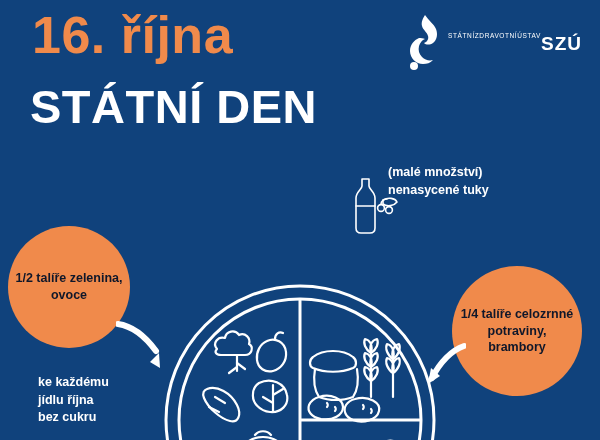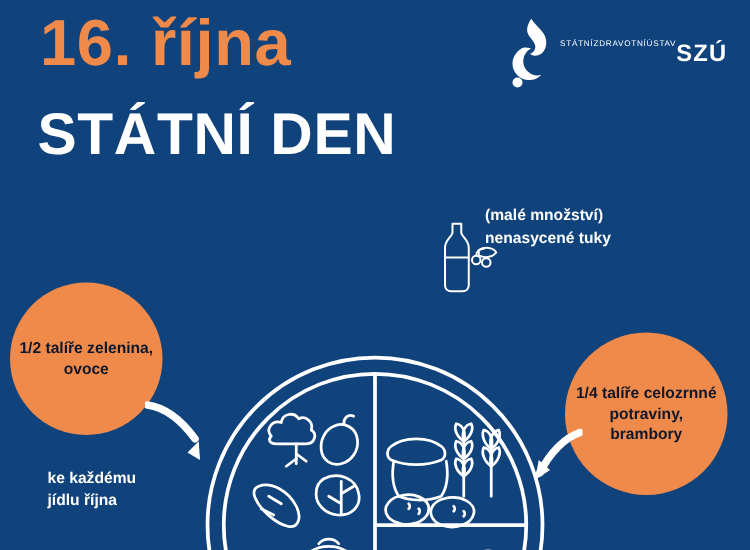--- a/index.html
+++ b/index.html
@@ -164,20 +164,21 @@
     </svg>
   </span>
 
   <div class="bubble" id="bubble-left">1/2 talíře zelenina, ovoce</div>
 
   <div class="bubble" id="bubble-right">1/4 talíře celozrnné potraviny, brambory</div>
 
   <div class="label" id="label-drink">
     <div>ke každému</div>
     <div>jídlu října</div>
+    <div>bez cukru</div>
   </div>
 
   <span class="arrow" id="arrow-left">
     <svg viewBox="0 0 60 56" width="60" height="56" aria-hidden="true">
       <path d="M2 4c14 2 27 12 38 27" fill="none" stroke="#ffffff" stroke-width="6" stroke-linecap="round"></path>
       <path d="M34 42l10 6-1-15z" fill="#ffffff"></path>
     </svg>
   </span>
 
   <span class="arrow" id="arrow-right">

